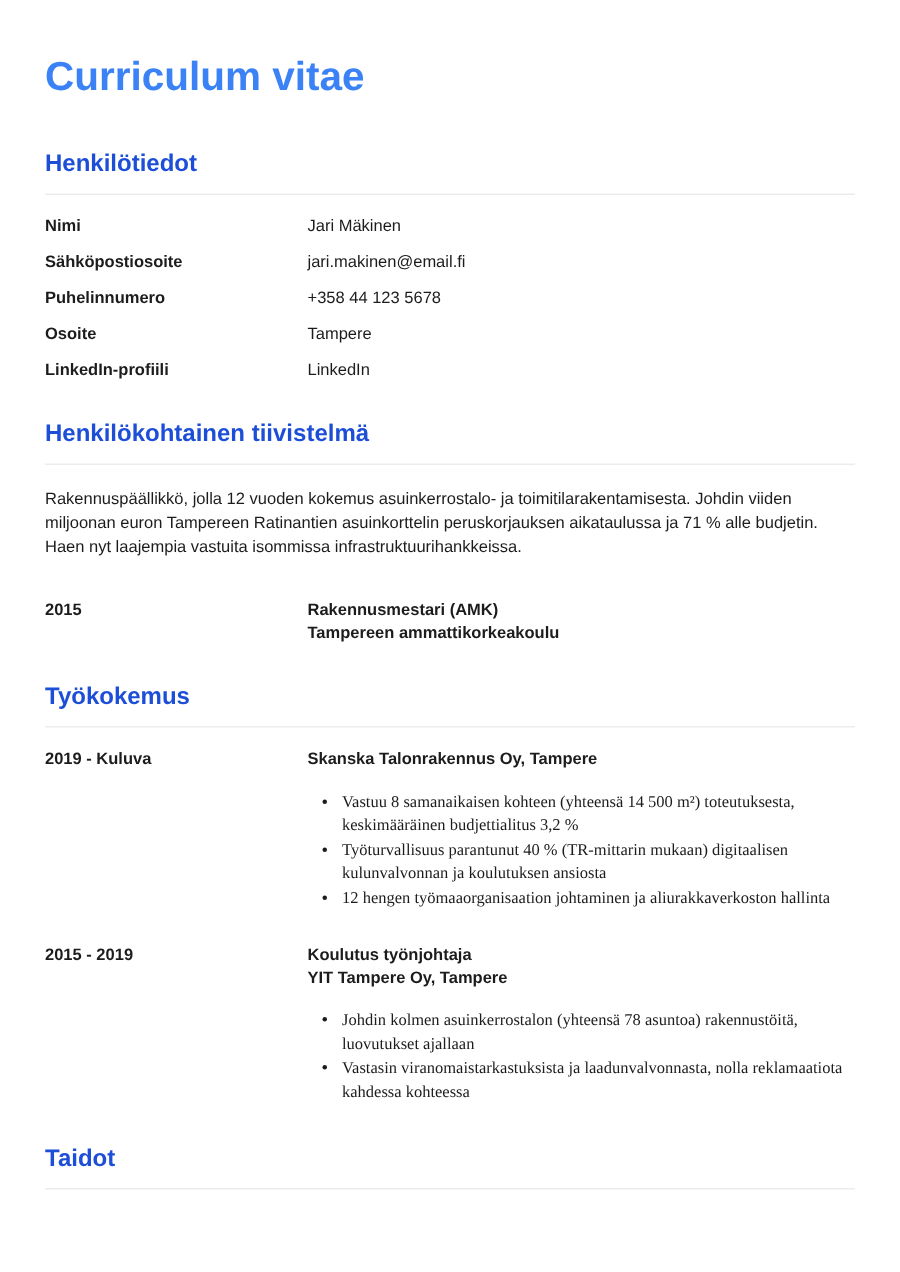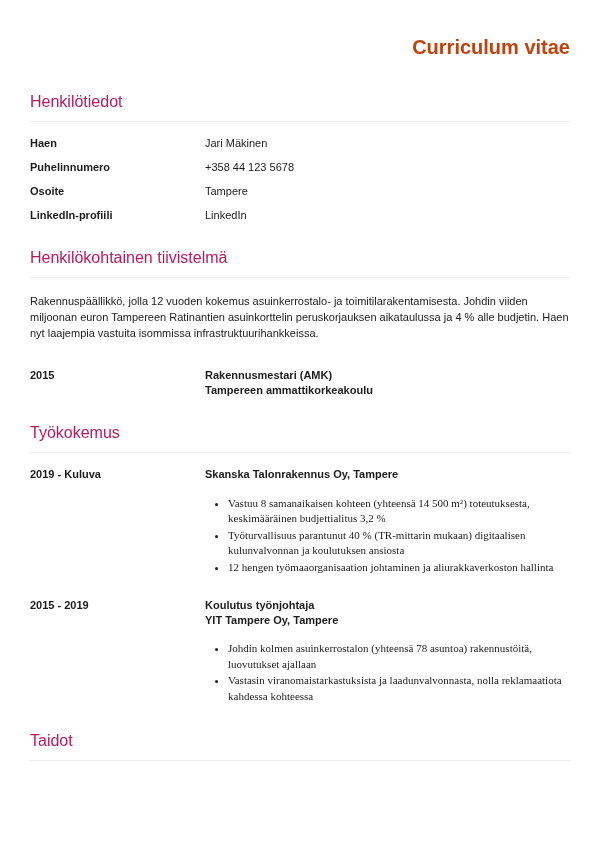--- a/index.html
+++ b/index.html
@@ -11,32 +11,32 @@
   }
   .page {
     width: 600px;
     height: 848px;
     margin: 0 auto;
     background: #ffffff;
     padding: 30px 30px 0 30px;
     overflow: hidden;
   }
   .doc-title {
-    font-size: 20px;
+    font-size: 27px;
     font-weight: bold;
-    text-align: right;
+    text-align: left;
     margin: 6px 0 0 0;
-    color: #c2410c;
+    color: #3b82f6;
   }
   .section { margin-top: 27px; }
   .section:first-of-type { margin-top: 34px; }
   .section-heading {
     font-size: 16px;
-    font-weight: normal;
-    color: #be185d;
+    font-weight: bold;
+    color: #1d4ed8;
     margin: 0;
     padding-bottom: 10px;
     border-bottom: 1px solid #ececec;
   }
   .rows { margin-top: 15px; }
   .info-row {
     display: flex;
     align-items: flex-start;
     margin-bottom: 11px;
     font-size: 11px;
@@ -76,41 +76,45 @@
 <body>
 
 <div class="page">
 
   <h1 class="doc-title">Curriculum vitae</h1>
 
   <section class="section">
     <h2 class="section-heading">Henkilötiedot</h2>
     <div class="rows">
       <div class="info-row">
-        <div class="info-label">Haen</div>
+        <div class="info-label">Nimi</div>
         <div class="info-value">Jari Mäkinen</div>
+      </div>
+      <div class="info-row">
+        <div class="info-label">Sähköpostiosoite</div>
+        <div class="info-value">jari.makinen@email.fi</div>
       </div>
       <div class="info-row">
         <div class="info-label">Puhelinnumero</div>
         <div class="info-value">+358 44 123 5678</div>
       </div>
       <div class="info-row">
         <div class="info-label">Osoite</div>
         <div class="info-value">Tampere</div>
       </div>
       <div class="info-row">
         <div class="info-label">LinkedIn-profiili</div>
         <div class="info-value">LinkedIn</div>
       </div>
     </div>
   </section>
 
   <section class="section">
     <h2 class="section-heading">Henkilökohtainen tiivistelmä</h2>
-    <p class="summary-text">Rakennuspäällikkö, jolla 12 vuoden kokemus asuinkerrostalo- ja toimitilarakentamisesta. Johdin viiden miljoonan euron Tampereen Ratinantien asuinkorttelin peruskorjauksen aikataulussa ja 4 % alle budjetin. Haen nyt laajempia vastuita isommissa infrastruktuurihankkeissa.</p>
+    <p class="summary-text">Rakennuspäällikkö, jolla 12 vuoden kokemus asuinkerrostalo- ja toimitilarakentamisesta. Johdin viiden miljoonan euron Tampereen Ratinantien asuinkorttelin peruskorjauksen aikataulussa ja 71 % alle budjetin. Haen nyt laajempia vastuita isommissa infrastruktuurihankkeissa.</p>
   </section>
 
   <section class="section">
     <div class="entry">
       <div class="entry-period">2015</div>
       <div class="entry-body">
         <div class="entry-title">Rakennusmestari (AMK)</div>
         <div class="entry-subtitle">Tampereen ammattikorkeakoulu</div>
       </div>
     </div>

